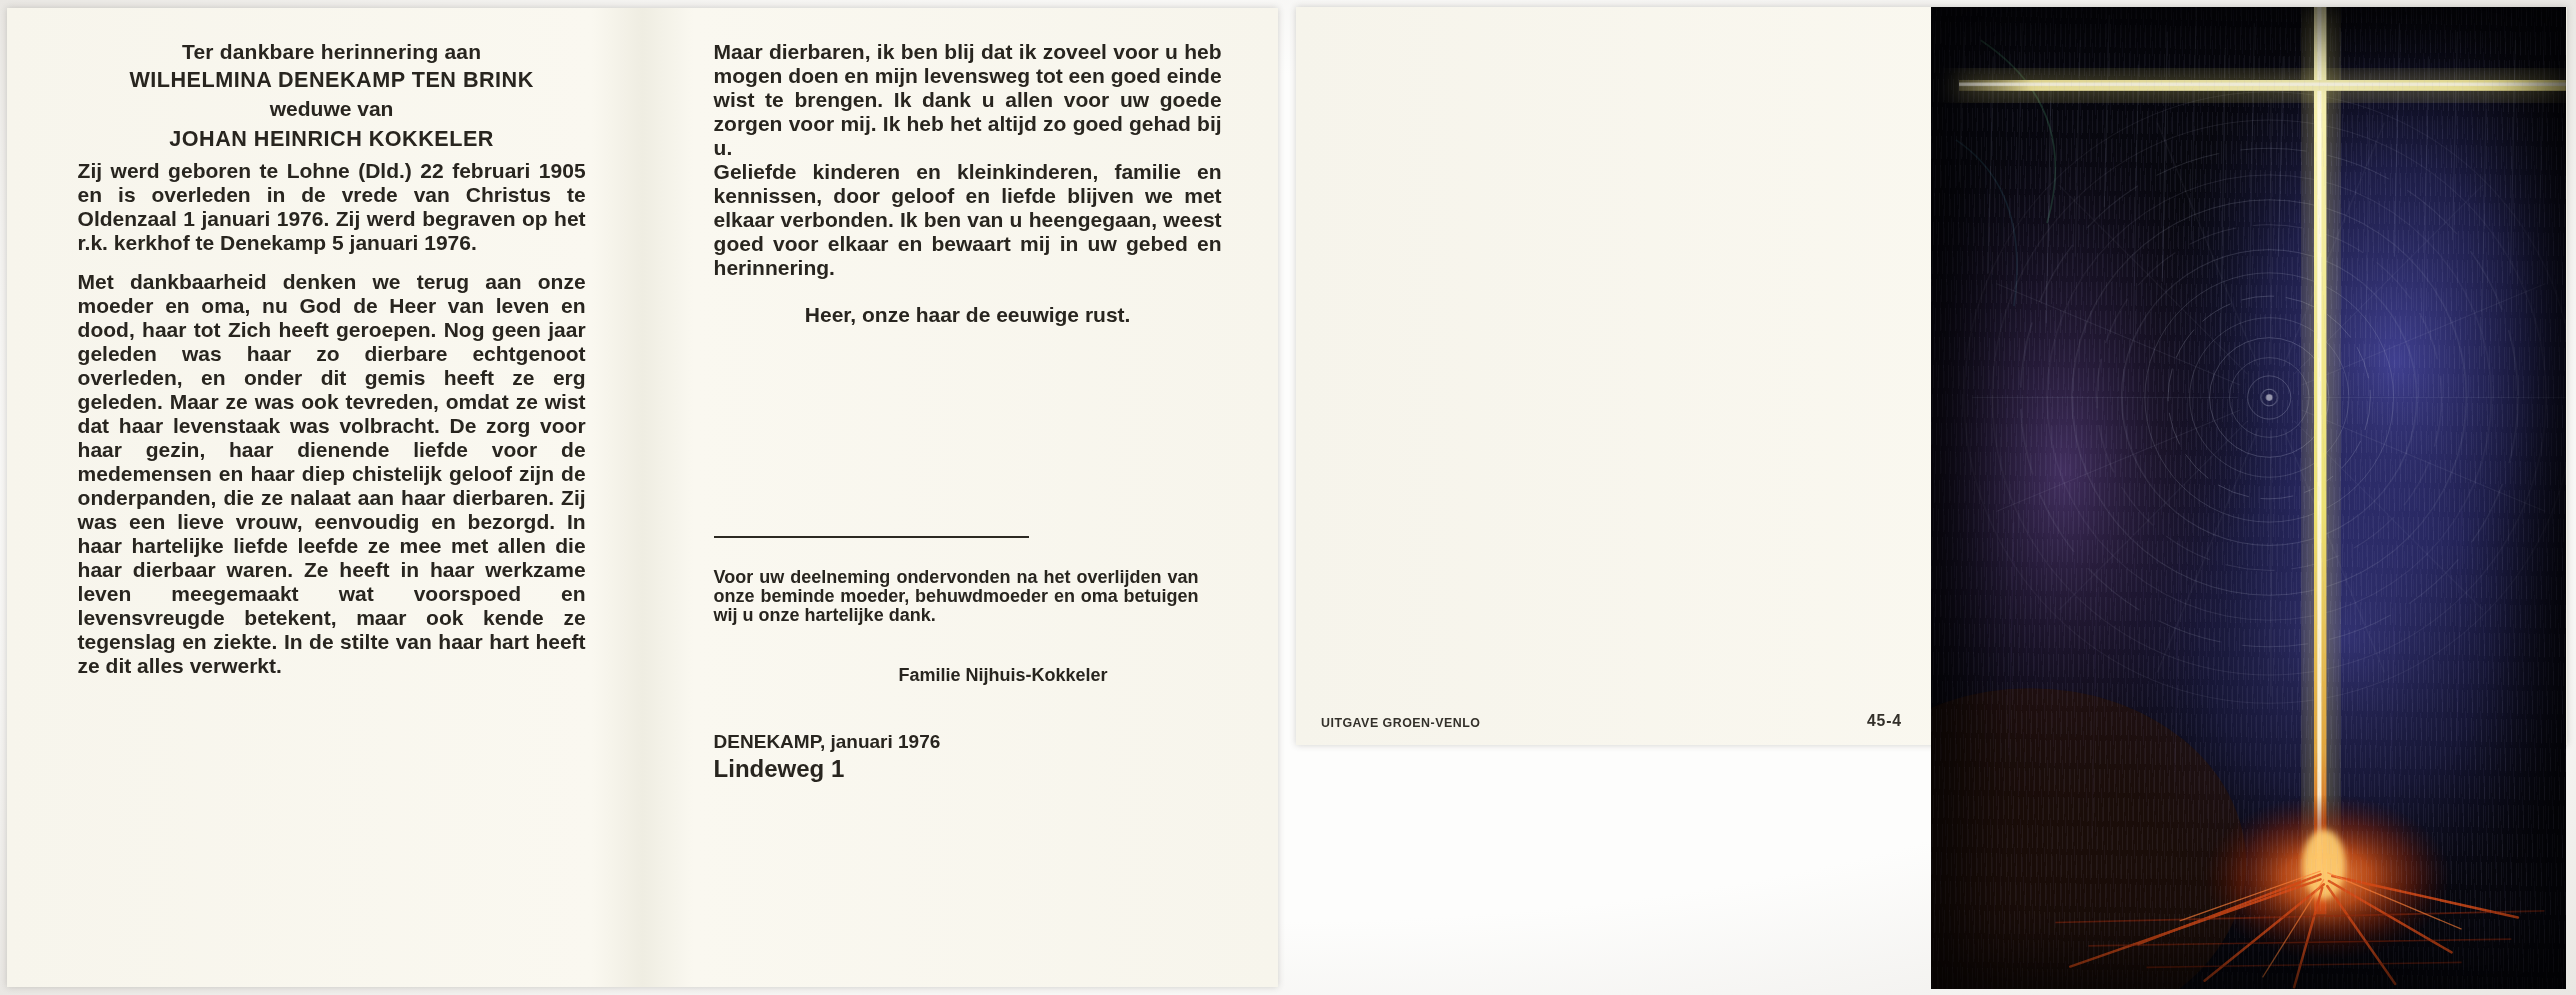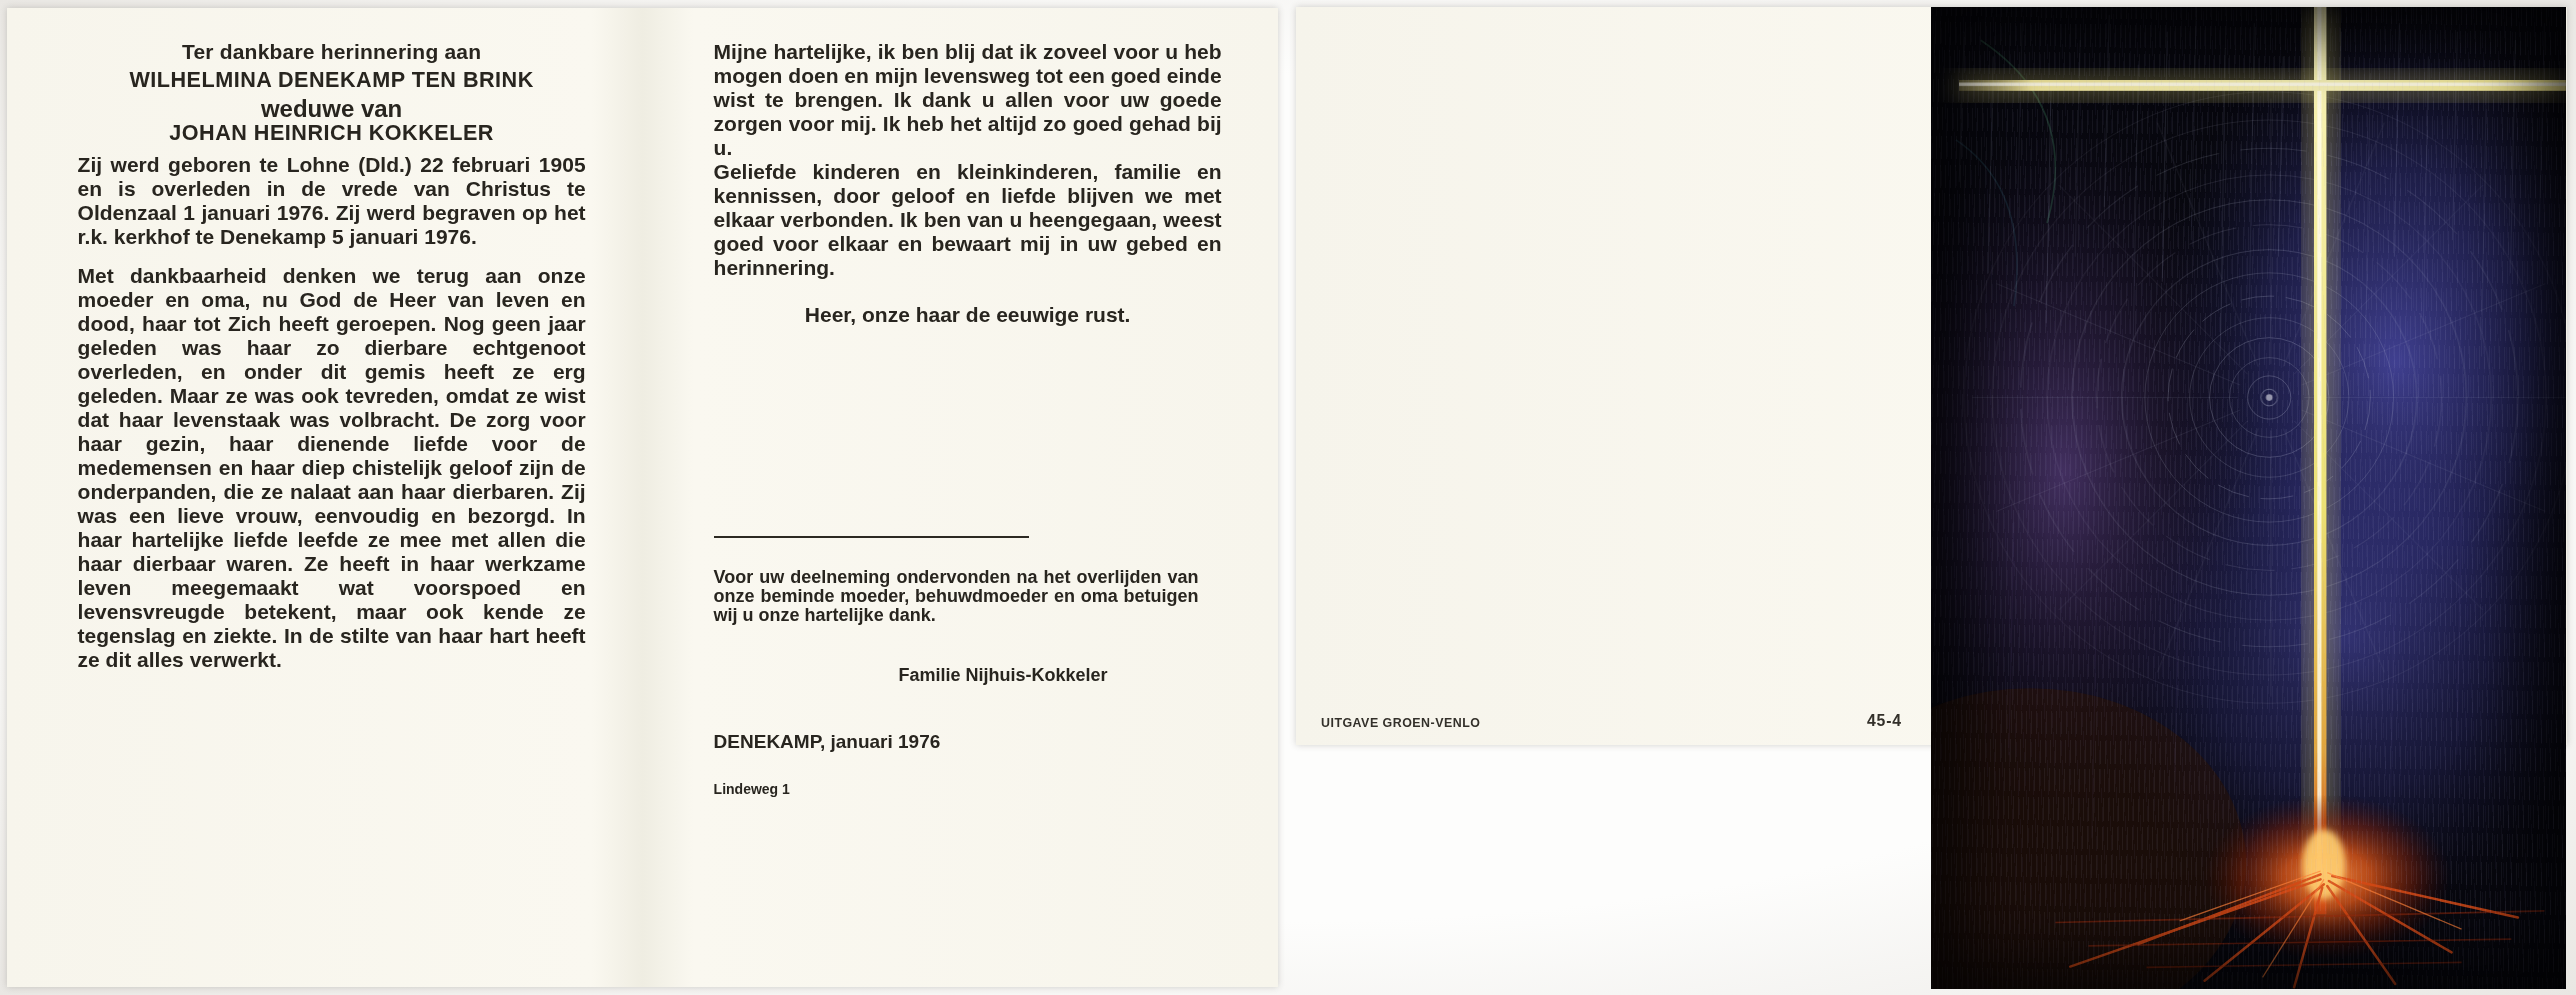--- a/index.html
+++ b/index.html
@@ -34,21 +34,21 @@
     line-height: 24px;
     text-align: justify;
     hyphens: auto;
     -webkit-hyphens: auto;
   }
   .col-left  { left: 71px;  top: 31.5px; }
   .col-right { left: 707px; top: 31.5px; }
   .c { text-align: center; }
   .intro   { font-size: 21px; margin-bottom: 4.1px; letter-spacing: 0.2px; }
   .name    { font-size: 21.6px; letter-spacing: 0.5px; margin-bottom: 5px; font-weight: bold; }
-  .relation{ font-size: 24px; margin-bottom: 0; }
+  .relation{ font-size: 21px; margin-bottom: 6px; }
   .spouse  { font-size: 21.6px; letter-spacing: 0.5px; margin-bottom: 8.3px; font-weight: bold; }
   .para    { margin-bottom: 0; }
   .gap18   { margin-top: 15px; }
   .prayer  { text-align: center; margin-top: 23px; }
   .rule {
     margin-top: 209px;
     width: 315px;
     border-top: 2.5px solid #2c2922;
   }
   .thanks {
@@ -57,21 +57,21 @@
     line-height: 19px;
     width: 485px;
   }
   .signature {
     margin-top: 38px;
     font-size: 18px;
     text-align: right;
     padding-right: 114px;
   }
   .place { margin-top: 43px; font-size: 19px; }
-  .address { margin-top: 23px; font-size: 14px; }
+  .address { margin-top: 3px; font-size: 24px; }
 
   
   .back-label {
     position: absolute;
     bottom: 15px;
     font-weight: bold;
     color: #33302a;
   }
   .publisher { left: 25px;  font-size: 12.4px; letter-spacing: 0.5px; }
   .cardnum   { left: 571px; font-size: 15.8px; letter-spacing: 0.8px; }
@@ -109,21 +109,21 @@
     <div class="col col-left">
       <div class="c intro">Ter dankbare herinnering aan</div>
       <div class="c name">WILHELMINA DENEKAMP TEN BRINK</div>
       <div class="c relation">weduwe van</div>
       <div class="c spouse">JOHAN HEINRICH KOKKELER</div>
       <p class="para">Zij werd geboren te Lohne (Dld.) 22 februari 1905 en is overleden in de vrede van Christus te Oldenzaal 1 januari 1976. Zij werd begraven op het r.k. kerkhof te Denekamp 5 januari 1976.</p>
       <p class="para gap18">Met dankbaarheid denken we terug aan onze moeder en oma, nu God de Heer van leven en dood, haar tot Zich heeft geroepen. Nog geen jaar geleden was haar zo dierbare echtgenoot overleden, en onder dit gemis heeft ze erg geleden. Maar ze was ook tevreden, omdat ze wist dat haar levenstaak was volbracht. De zorg voor haar gezin, haar dienende liefde voor de medemensen en haar diep chistelijk geloof zijn de onderpanden, die ze nalaat aan haar dierbaren. Zij was een lieve vrouw, eenvoudig en bezorgd. In haar hartelijke liefde leefde ze mee met allen die haar dierbaar waren. Ze heeft in haar werkzame leven meegemaakt wat voorspoed en levensvreugde betekent, maar ook kende ze tegenslag en ziekte. In de stilte van haar hart heeft ze dit alles verwerkt.</p>
     </div>
 
     <div class="col col-right">
-      <p class="para">Mijne hartelijke, ik ben blij dat ik zoveel voor u heb mogen doen en mijn levensweg tot een goed einde wist te brengen. Ik dank u allen voor uw goede zorgen voor mij. Ik heb het altijd zo goed gehad bij u.</p>
+      <p class="para">Maar dierbaren, ik ben blij dat ik zoveel voor u heb mogen doen en mijn levensweg tot een goed einde wist te brengen. Ik dank u allen voor uw goede zorgen voor mij. Ik heb het altijd zo goed gehad bij u.</p>
       <p class="para">Geliefde kinderen en kleinkinderen, familie en kennissen, door geloof en liefde blijven we met elkaar verbonden. Ik ben van u heengegaan, weest goed voor elkaar en bewaart mij in uw gebed en herinnering.</p>
       <div class="prayer">Heer, onze haar de eeuwige rust.</div>
       <div class="rule"></div>
       <p class="thanks">Voor uw deelneming ondervonden na het overlijden van onze beminde moeder, behuwdmoeder en oma betuigen wij u onze hartelijke dank.</p>
       <div class="signature">Familie Nijhuis-Kokkeler</div>
       <div class="place">DENEKAMP, januari 1976</div>
       <div class="address">Lindeweg 1</div>
     </div>
 
   </div>

